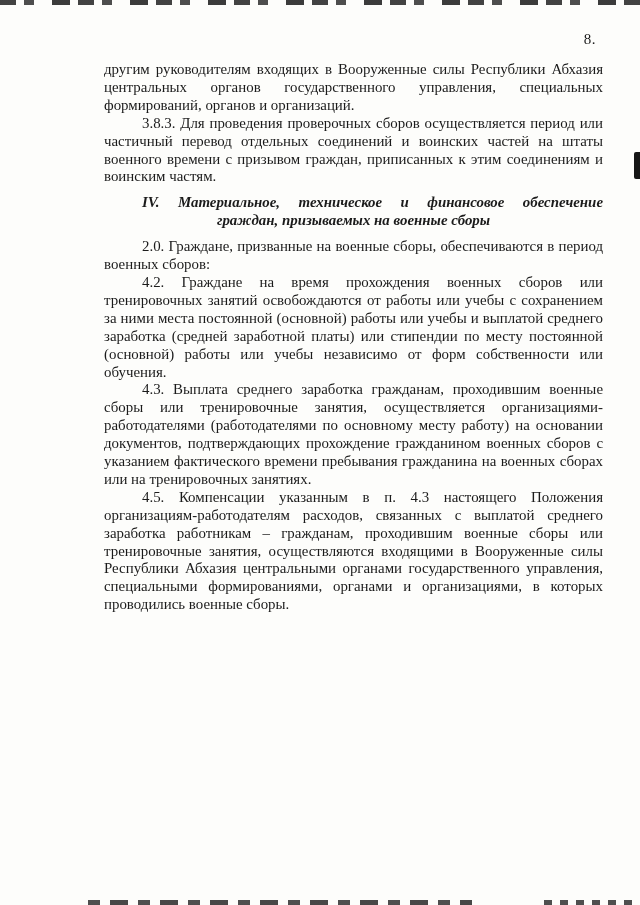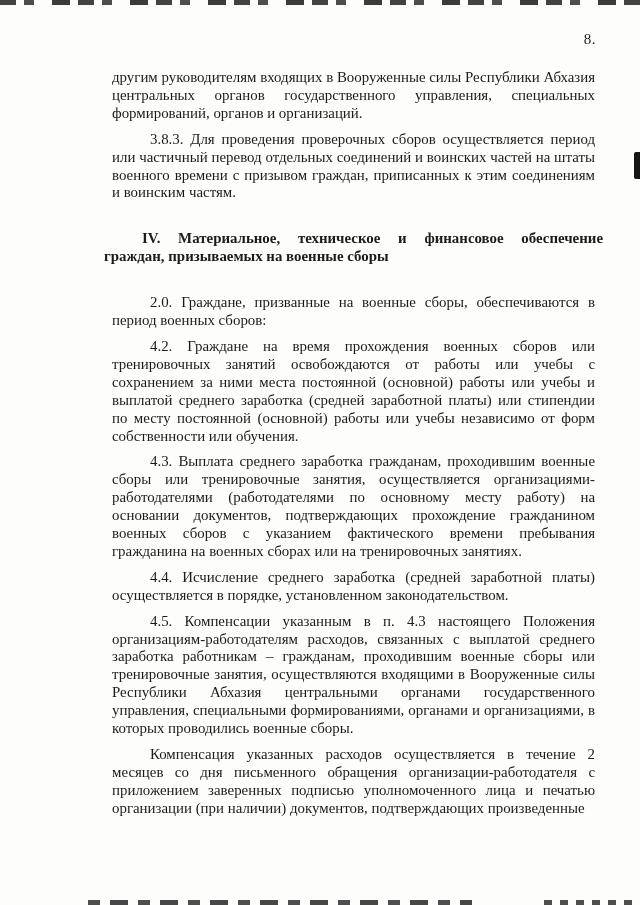--- a/index.html
+++ b/index.html
@@ -62,40 +62,41 @@
   .body-text {
     position: absolute;
     left: 104px;
     top: 61px;
     width: 499px;
     font-size: 14.9px;
     line-height: 17.9px;
     text-align: justify;
   }
   .para {
-    margin: 8px;
+    margin: 0;
     text-indent: 38px;
   }
   .para.no-indent {
     text-indent: 0;
   }
   .section-heading {
     font-weight: bold;
-    margin: 28px 0;
+    margin: 8px 0;
+    font-style: italic;
   }
   .section-heading .hl {
     display: block;
   }
   .section-heading .hl1 {
     text-indent: 38px;
     text-align: justify;
     text-align-last: justify;
   }
   .section-heading .hl2 {
-    text-align: left;
+    text-align: center;
   }
 </style>
 </head>
 <body>
 
 <div class="page">
   <div class="artifact-top"></div>
   <div class="artifact-bottom-left"></div>
   <div class="artifact-bottom-right"></div>
   <div class="artifact-right-mark"></div>
@@ -105,17 +106,15 @@
   <div class="body-text">
       <p class="para no-indent">другим руководителям входящих в Вооруженные силы Республики Абхазия центральных органов государственного управления, специальных формирований, органов и организаций.</p>
       <p class="para">3.8.3. Для проведения проверочных сборов осуществляется период или частичный перевод отдельных соединений и воинских частей на штаты военного времени с призывом граждан, приписанных к этим соединениям и воинским частям.</p>
       <div class="section-heading">
         <span class="hl hl1">IV. Материальное, техническое и финансовое обеспечение</span>
         <span class="hl hl2">граждан, призываемых на военные сборы</span>
       </div>
       <p class="para">2.0. Граждане, призванные на военные сборы, обеспечиваются в период военных сборов:</p>
       <p class="para">4.2. Граждане на время прохождения военных сборов или тренировочных занятий освобождаются от работы или учебы с сохранением за ними места постоянной (основной) работы или учебы и выплатой среднего заработка (средней заработной платы) или стипендии по месту постоянной (основной) работы или учебы независимо от форм собственности или обучения.</p>
       <p class="para">4.3. Выплата среднего заработка гражданам, проходившим военные сборы или тренировочные занятия, осуществляется организациями-работодателями (работодателями по основному месту работу) на основании документов, подтверждающих прохождение гражданином военных сборов с указанием фактического времени пребывания гражданина на военных сборах или на тренировочных занятиях.</p>
-      <p class="para">4.4. Исчисление среднего заработка (средней заработной платы) осуществляется в порядке, установленном законодательством.</p>
       <p class="para">4.5. Компенсации указанным в п. 4.3 настоящего Положения организациям-работодателям расходов, связанных с выплатой среднего заработка работникам – гражданам, проходившим военные сборы или тренировочные занятия, осуществляются входящими в Вооруженные силы Республики Абхазия центральными органами государственного управления, специальными формированиями, органами и организациями, в которых проводились военные сборы.</p>
-      <p class="para">Компенсация указанных расходов осуществляется в течение 2 месяцев со дня письменного обращения организации-работодателя с приложением заверенных подписью уполномоченного лица и печатью организации (при наличии) документов, подтверждающих произведенные</p>
     </div>
 </div>
 
 </body></html>

